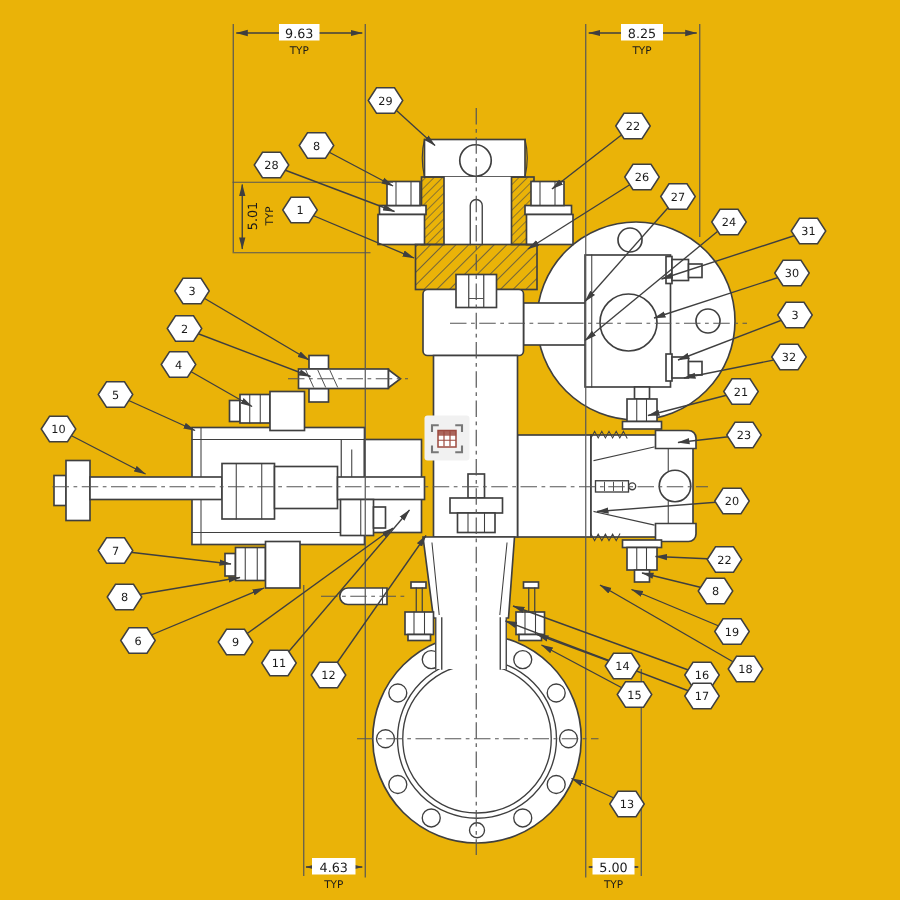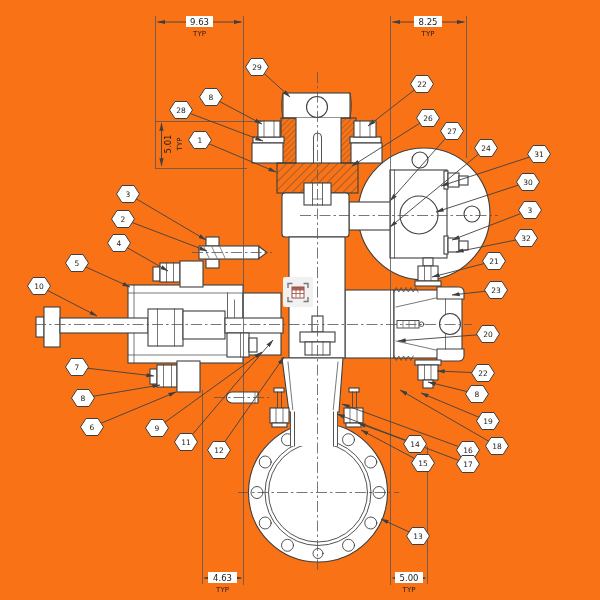--- a/index.html
+++ b/index.html
@@ -1,16 +1,16 @@
 <!DOCTYPE html>
 <html><head>
 <meta charset="utf-8">
 <style>
   html,body{margin:0;padding:0;background:#fff;}
-  #stage{position:relative;width:600px;height:600px;background:#f97316;overflow:hidden;}
+  #stage{position:relative;width:600px;height:600px;background:#eab308;overflow:hidden;}
   svg{display:block;}
   text{font-family:"DejaVu Sans",sans-serif;}
   .dim{font-size:8.5px;fill:#1a1a1a;text-anchor:middle;stroke:none;}
   .typ{font-size:7px;}
   #balloon-shapes text{font-size:7.5px;fill:#1a1a1a;text-anchor:middle;stroke:none;}
 </style>
 </head>
 <body>
 
 <div id="stage">

